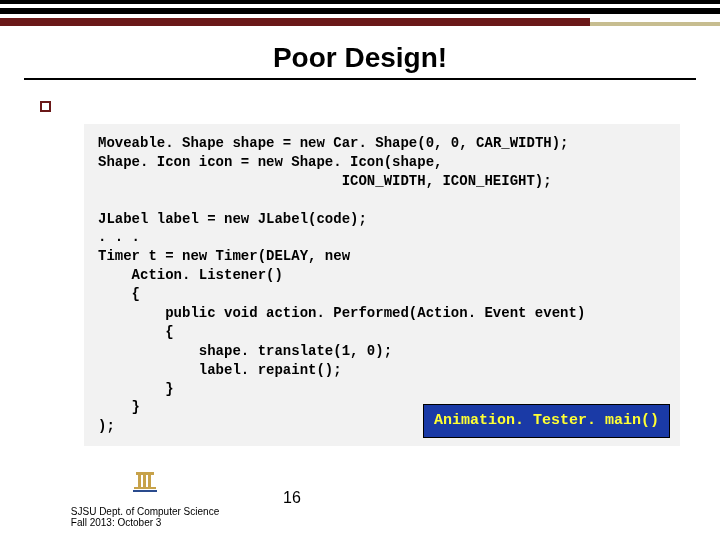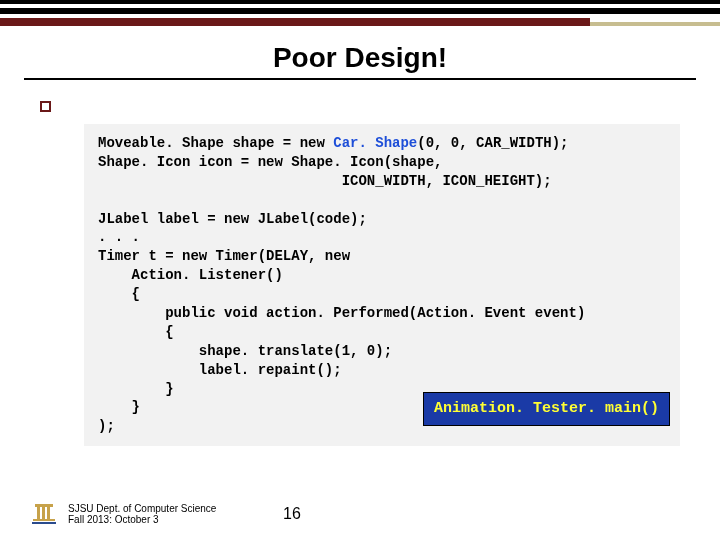--- a/index.html
+++ b/index.html
@@ -54,25 +54,25 @@
     background: #f2f2f2;
     padding: 10px 14px 10px 14px;
     font-family: "Courier New", Courier, monospace;
     font-size: 14px;
     font-weight: bold;
     line-height: 1.35;
     white-space: pre;
     position: relative;
     color: #000;
   }
-  .kw-blue { color: #1d4ed8; text-align: right; }
+  .kw-blue { color: #000000; text-align: right; }
   .badge {
     position: absolute;
     right: 10px;
-    bottom: 20px;
+    bottom: 8px;
     background: #1a3aa6;
     color: #ffff33;
     font-family: "Courier New", Courier, monospace;
     font-weight: bold;
     padding: 6px 10px;
     border: 1px solid #000;
     font-size: 15px;
   }
   .footer {
     position: absolute;
@@ -83,20 +83,21 @@
     align-items: center;
     font-size: 10px;
     color: #000;
   }
   .footer-left {
     display: flex;
     align-items: center;
     gap: 10px;
     padding-left: 30px;
     width: 260px;
+    flex-direction: column;
   }
   .logo {
     width: 28px;
     height: 28px;
     position: relative;
   }
   .logo svg { width: 28px; height: 28px; }
   .footer-center {
     flex: 1;
     text-align: center;

